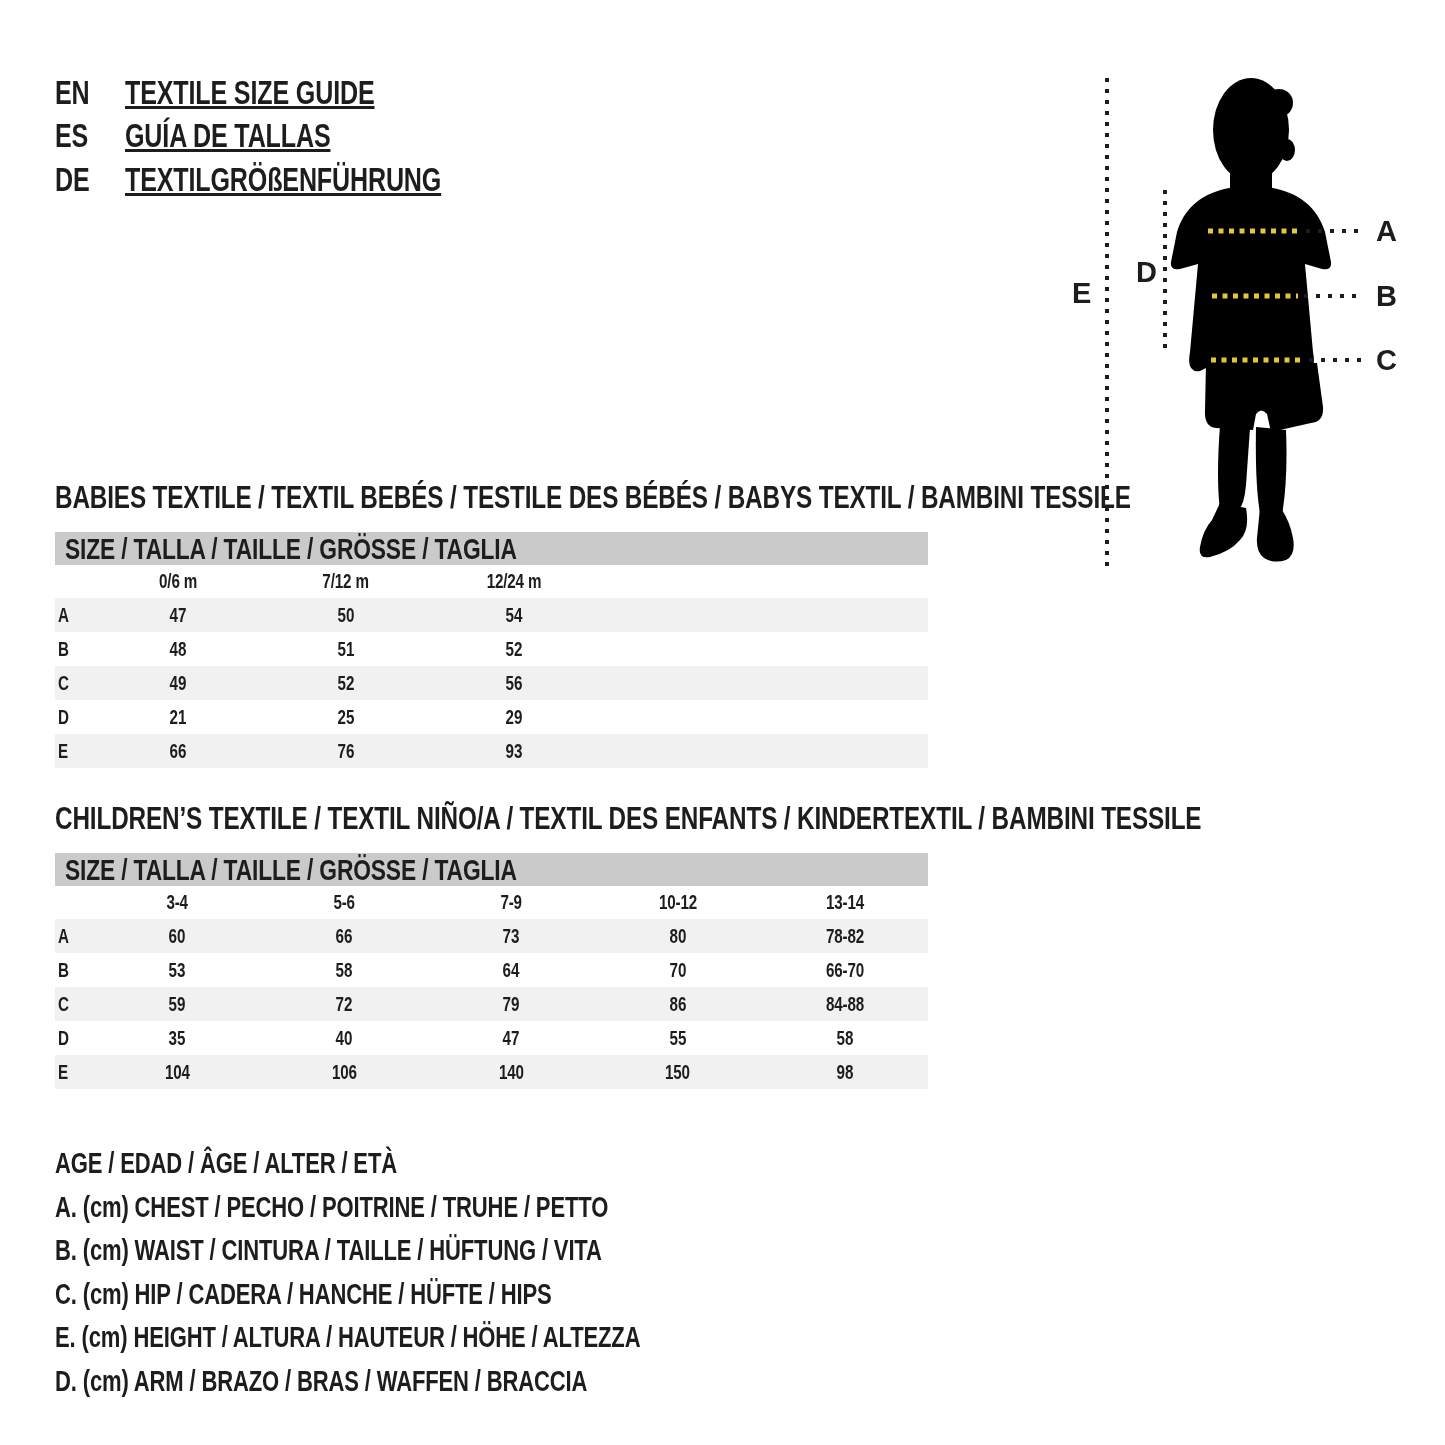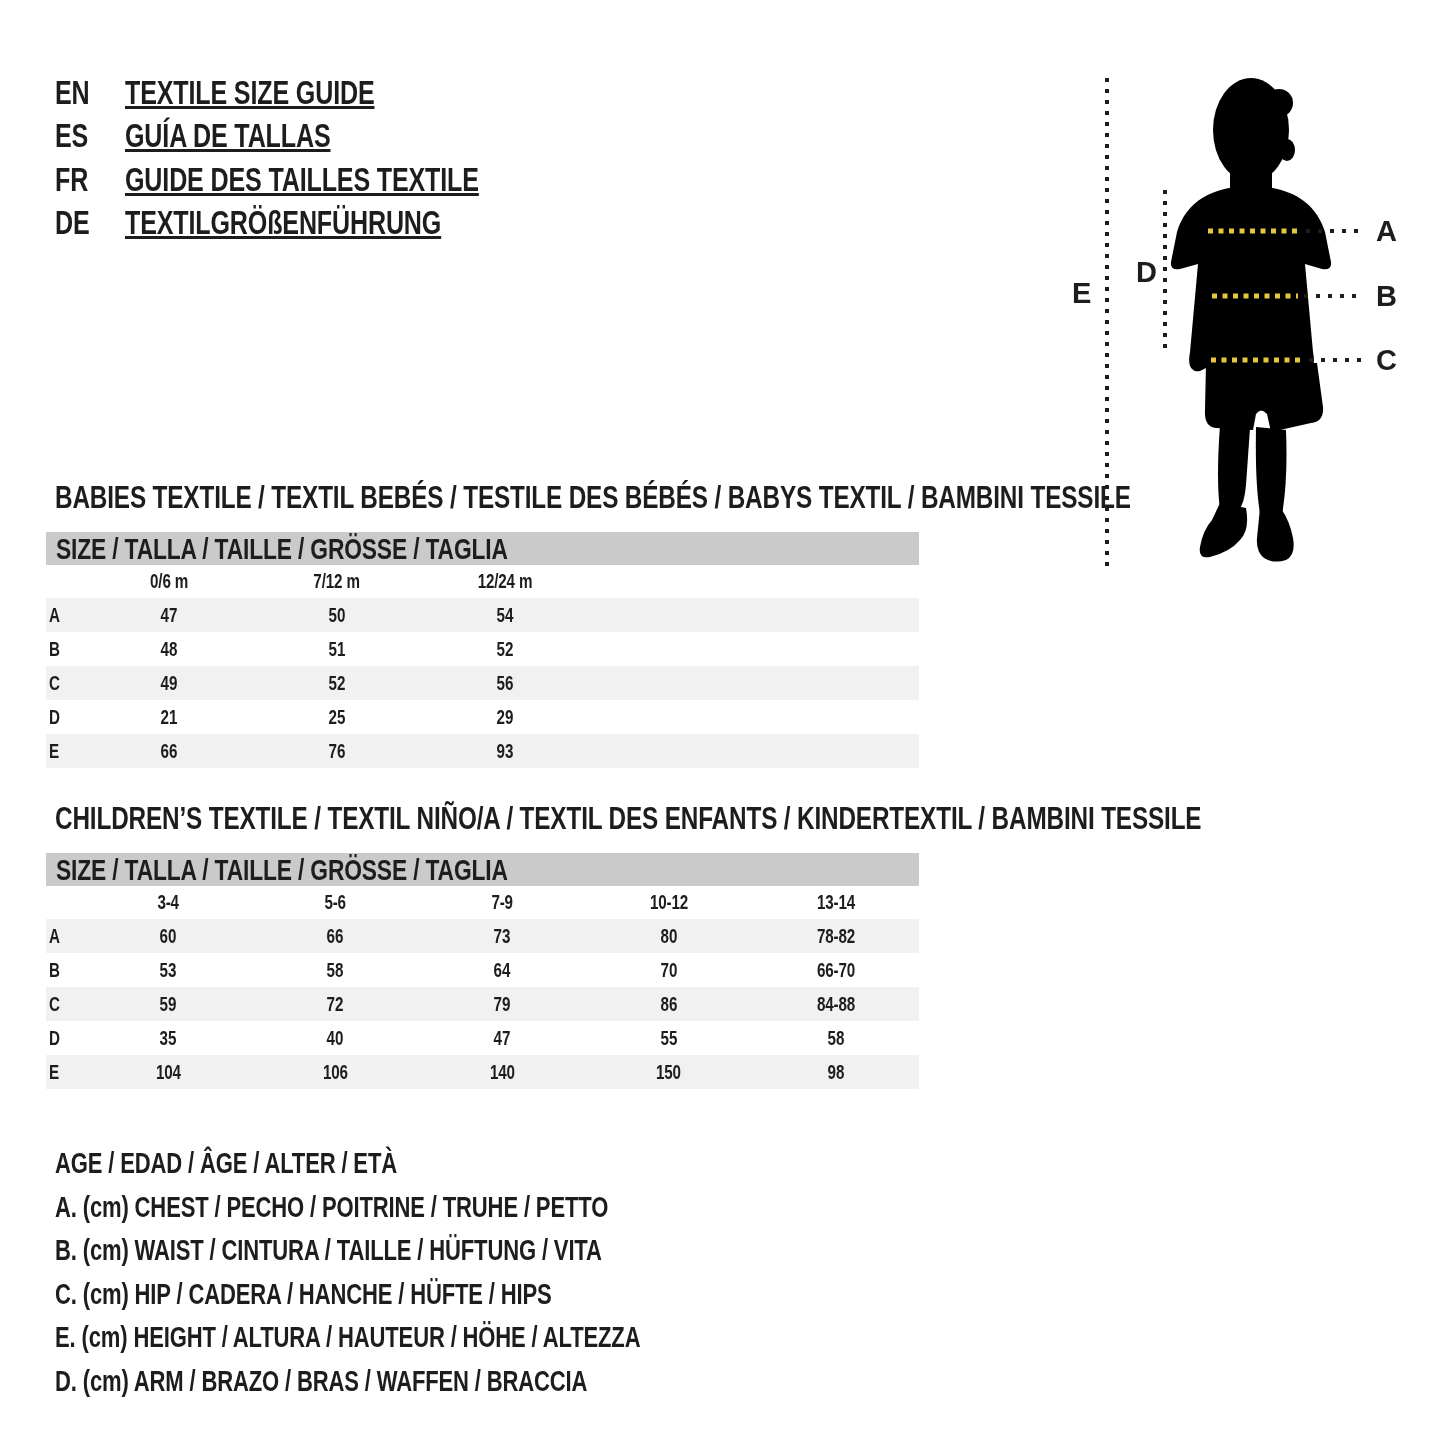--- a/index.html
+++ b/index.html
@@ -16,21 +16,21 @@
   .lang-block { position:absolute; left:55px; top:71px; }
   .lang-row { display:flex; height:43.5px; align-items:center; font-size:33px;text-decoration:underline; }
   .lang-code { width:70px; }
 
   
   .section-heading { position:absolute; left:55px; font-size:32px; height:34px; display:flex; align-items:center; }
   .heading-babies { top:480px; }
   .heading-children { top:801px; }
 
   
-  .size-table { position:absolute; left:46px; width:873px; }
+  .size-table { position:absolute; left:55px; width:873px; }
   .table-babies { top:532px; }
   .table-children { top:853px; }
   .size-bar { height:33px; background:#cacaca; display:flex; align-items:center; padding-left:10px; box-sizing:border-box; font-size:30px; }
   .trow { display:flex; height:34px; align-items:center; font-size:20px; }
   .trow.colhead { height:33px; background:transparent; }
   .trow.alt { background:#f1f1f1; }
   .tcell { text-align:center; }
   .tcell.label { width:39px; text-align:left; padding-left:3px; box-sizing:border-box; }
   .table-babies .tcell.data { width:168px; }
   .table-children .tcell.data { width:166.8px; }
@@ -52,24 +52,20 @@
 <div class="page">
 
   <div class="lang-block">
     <div class="lang-row">
       <span class="lang-code"><span class="cond">EN</span></span>
       <span class="cond">TEXTILE SIZE GUIDE</span>
     </div>
     <div class="lang-row">
       <span class="lang-code"><span class="cond">ES</span></span>
       <span class="cond">GUÍA DE TALLAS</span>
-    </div>
-    <div class="lang-row">
-      <span class="lang-code"><span class="cond">FR</span></span>
-      <span class="cond">GUIDE DES TAILLES TEXTILE</span>
     </div>
     <div class="lang-row">
       <span class="lang-code"><span class="cond">DE</span></span>
       <span class="cond">TEXTILGRÖßENFÜHRUNG</span>
     </div>
   </div>
 
   <svg class="figure-svg" width="385" height="540" viewBox="0 0 385 540">
 
     <line class="dotline" x1="47" y1="18" x2="47" y2="512"></line>

